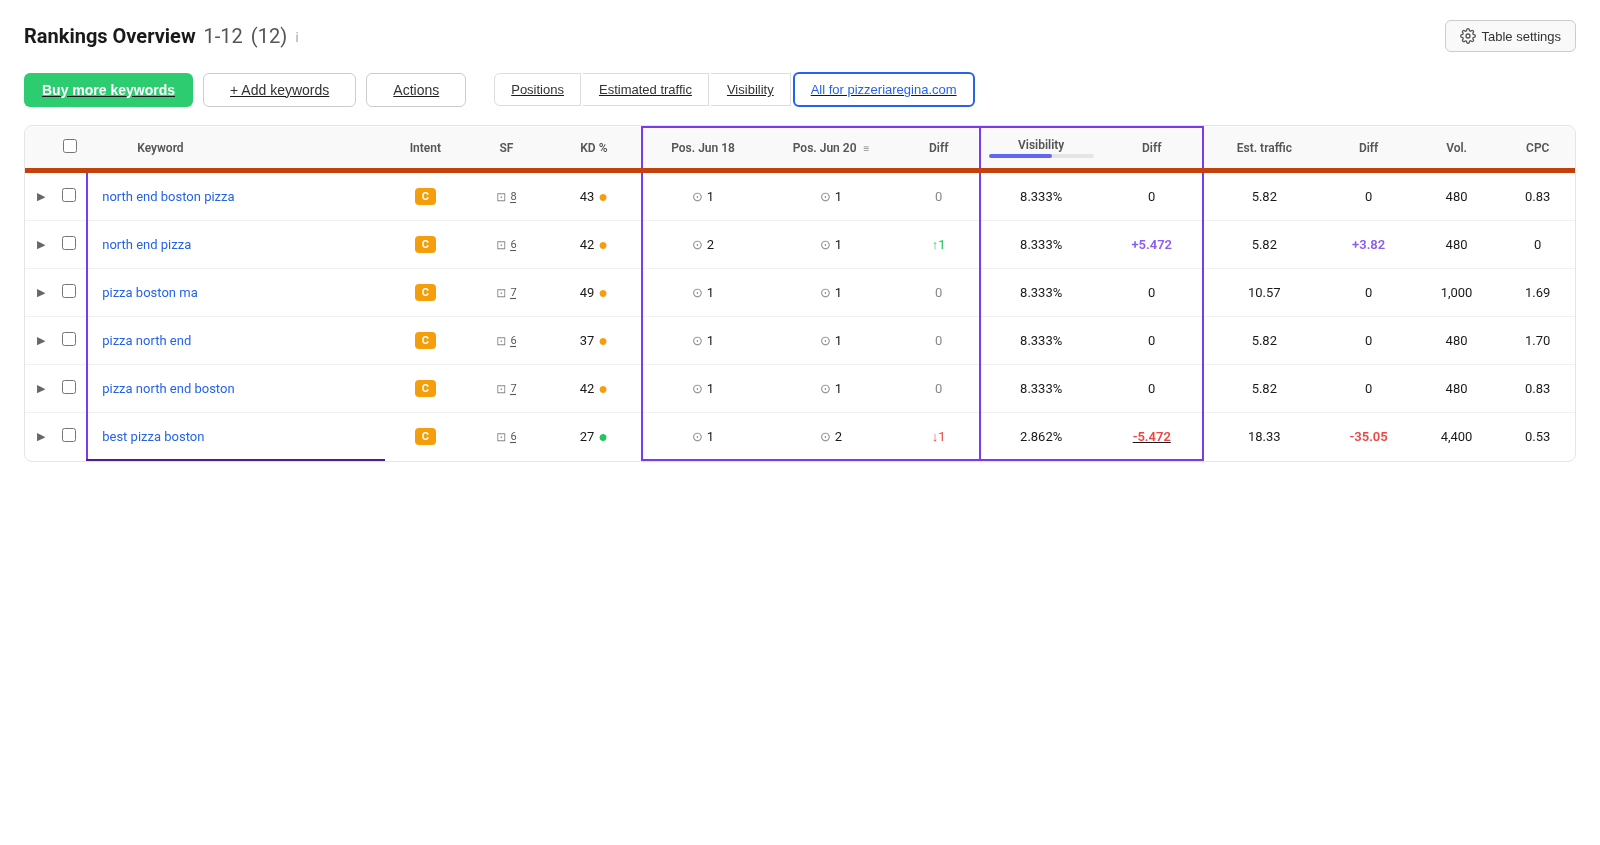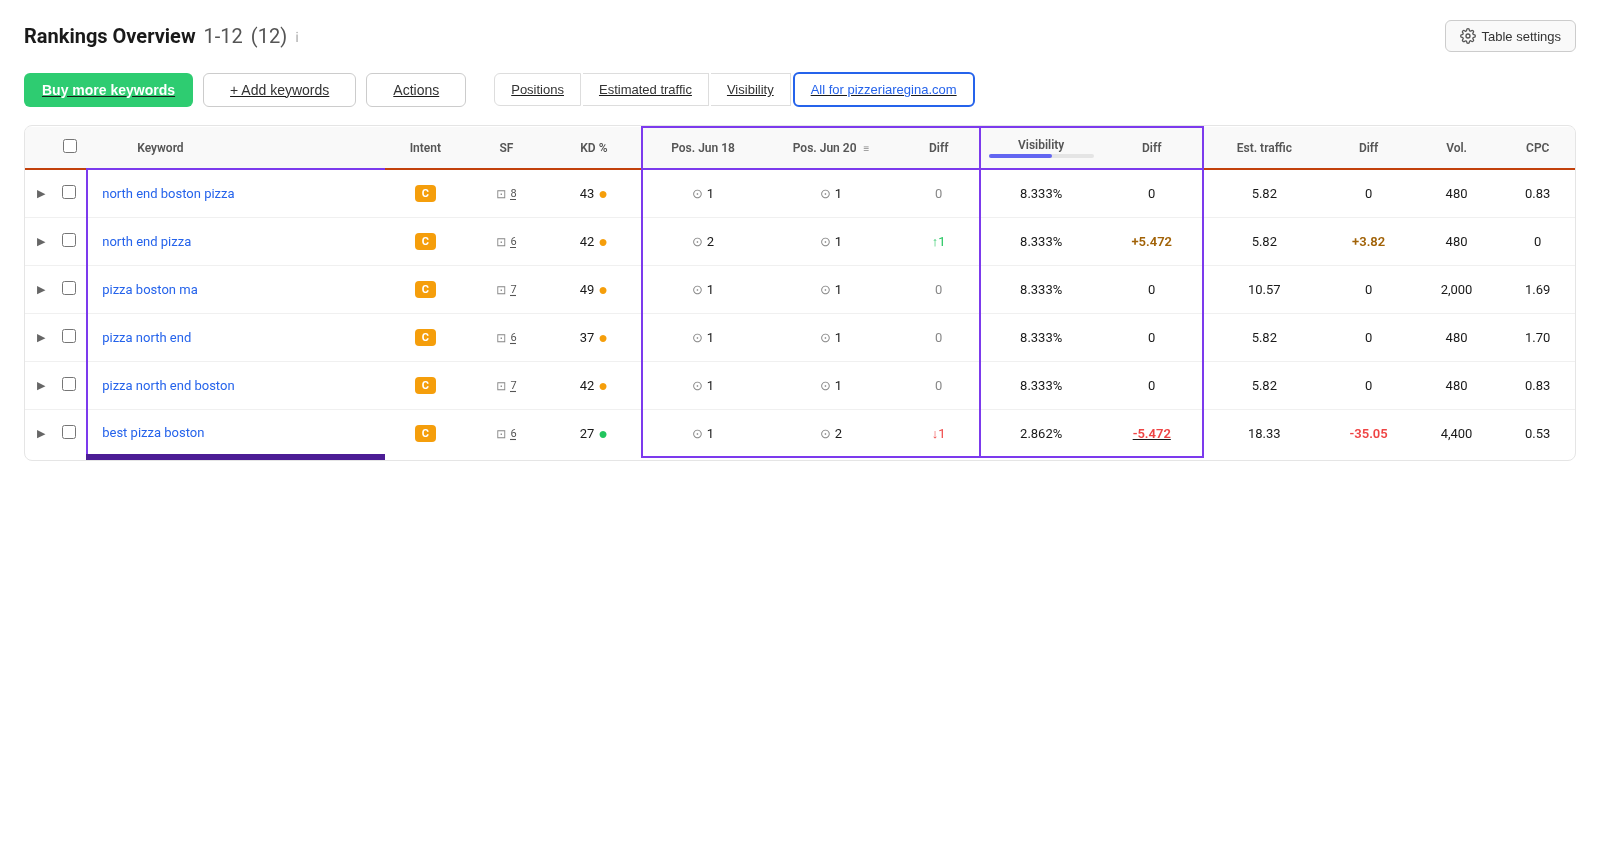--- a/index.html
+++ b/index.html
@@ -111,21 +111,21 @@
       border-radius: 8px;
       overflow: hidden;
     }
     table {
       width: 100%;
       border-collapse: collapse;
       table-layout: fixed;
     }
     thead tr {
       background: #f9f9f9;
-      border-bottom: 2px solid #c2410c;
+      border-bottom: 5px solid #c2410c;
     }
     th {
       padding: 10px 8px;
       font-size: 12px;
       font-weight: 600;
       color: #555;
       text-align: center;
       white-space: nowrap;
       position: relative;
     }
@@ -250,21 +250,21 @@
       background: #e5e5e5;
       border-radius: 2px;
       margin-top: 2px;
     }
     .visibility-bar {
       height: 4px;
       background: #6366f1;
       border-radius: 2px;
     }
 
-    .val-green { color: #a16207; font-weight: 600; }
+    .val-green { color: #8b5cf6; font-weight: 600; }
     .val-red { color: #ef4444; font-weight: 600; }
 
     .th-inner {
       display: flex;
       flex-direction: column;
       align-items: center;
     }
   </style>
 </head>
 <body>
@@ -538,21 +538,21 @@
       <td style="border-right:2px solid #7c3aed;">
         <span>0</span>
       </td>
       <td>
         <span>10.57</span>
       </td>
       <td>
         <span>0</span>
       </td>
       <td>
-        <span>2,000</span>
+        <span>1,000</span>
       </td>
       <td>
         <span>1.69</span>
       </td>
     </tr>
           <tr>
       <td style="text-align:center;">
         <button class="expand-btn">▶</button>
       </td>
       <td style="text-align:center;">
@@ -669,21 +669,21 @@
         <span>0.83</span>
       </td>
     </tr>
           <tr>
       <td style="text-align:center;">
         <button class="expand-btn">▶</button>
       </td>
       <td style="text-align:center;">
         <input type="checkbox" style="">
       </td>
-      <td class="keyword-cell" style="border-left:2px solid #7c3aed;border-bottom:6px solid #4c1d95;">
+      <td class="keyword-cell" style="border-left:2px solid #7c3aed;border-bottom:2px solid #4c1d95;">
         <a class="keyword-link" href="#">best pizza boston</a>
       </td>
       <td>
         <span class="badge-c">C</span>
       </td>
       <td>
         <div class="sf-group">
           <span class="sf-icon">⊡</span>
           <span class="sf-num">6</span>
         </div>

